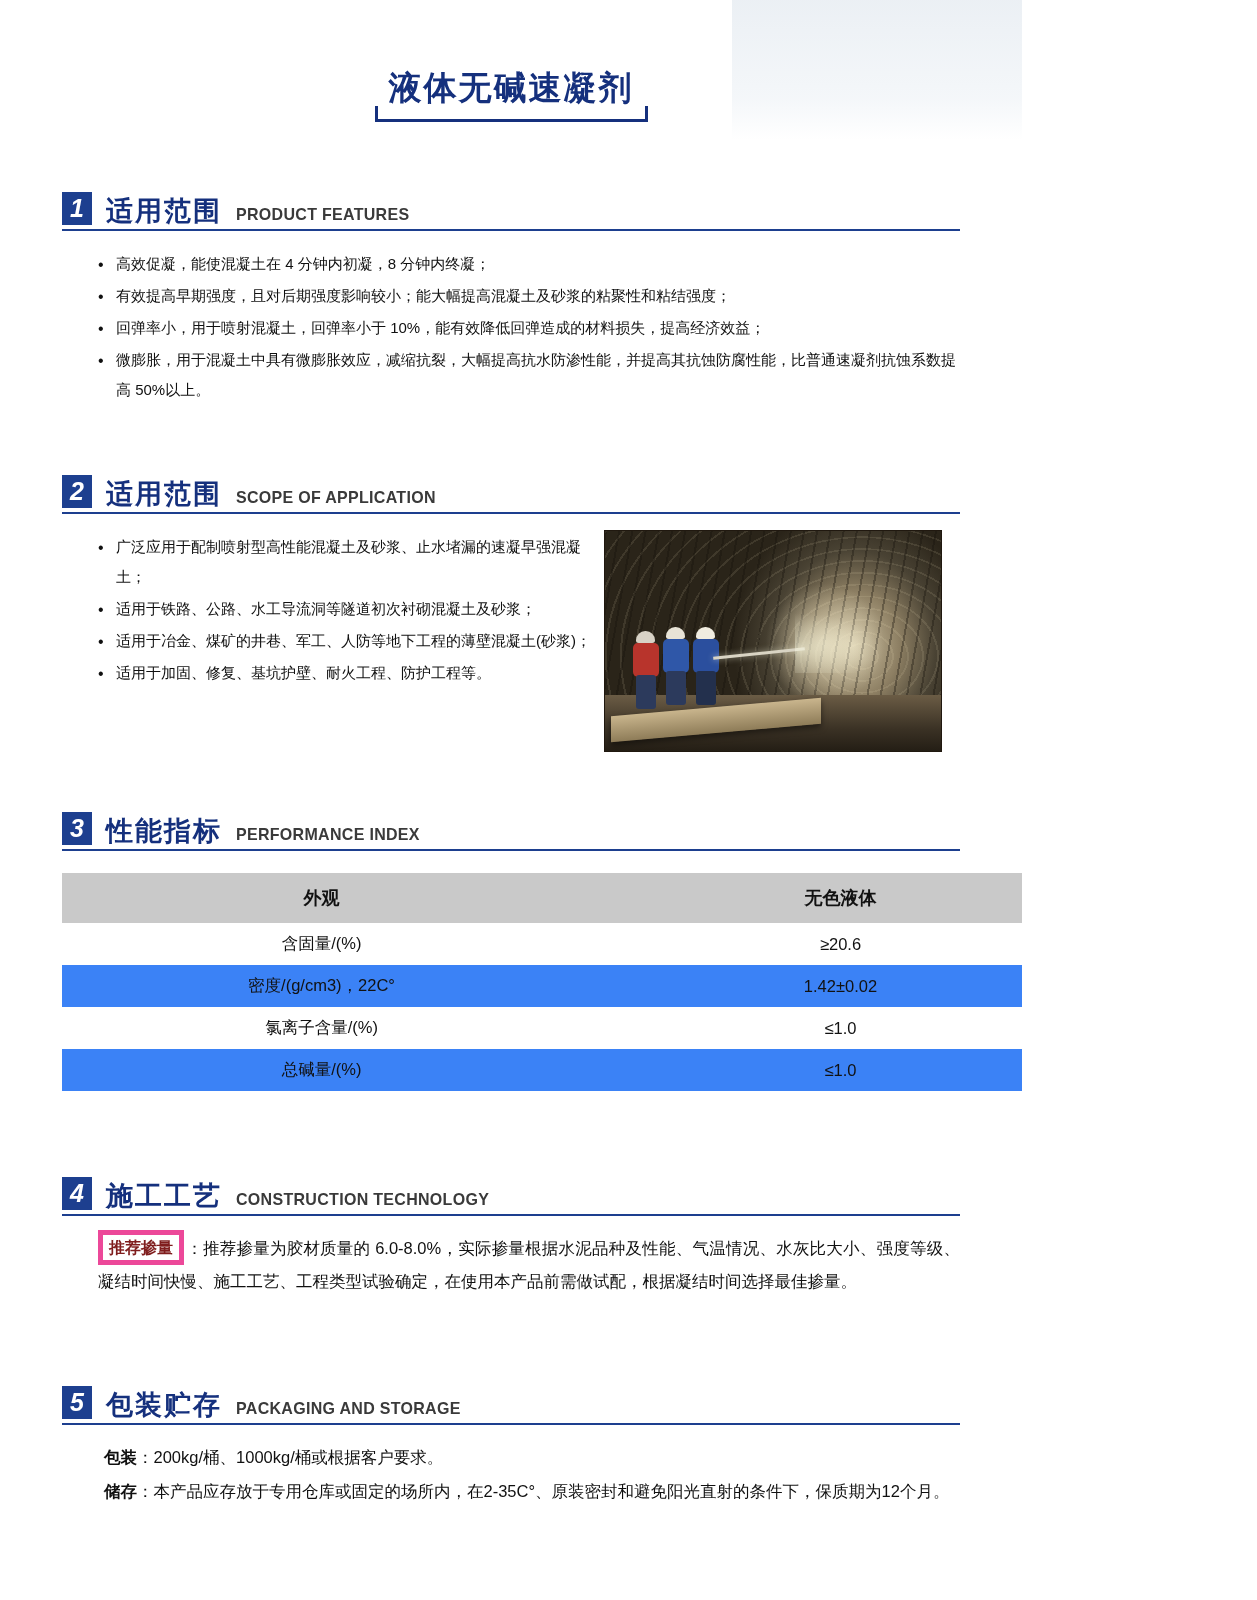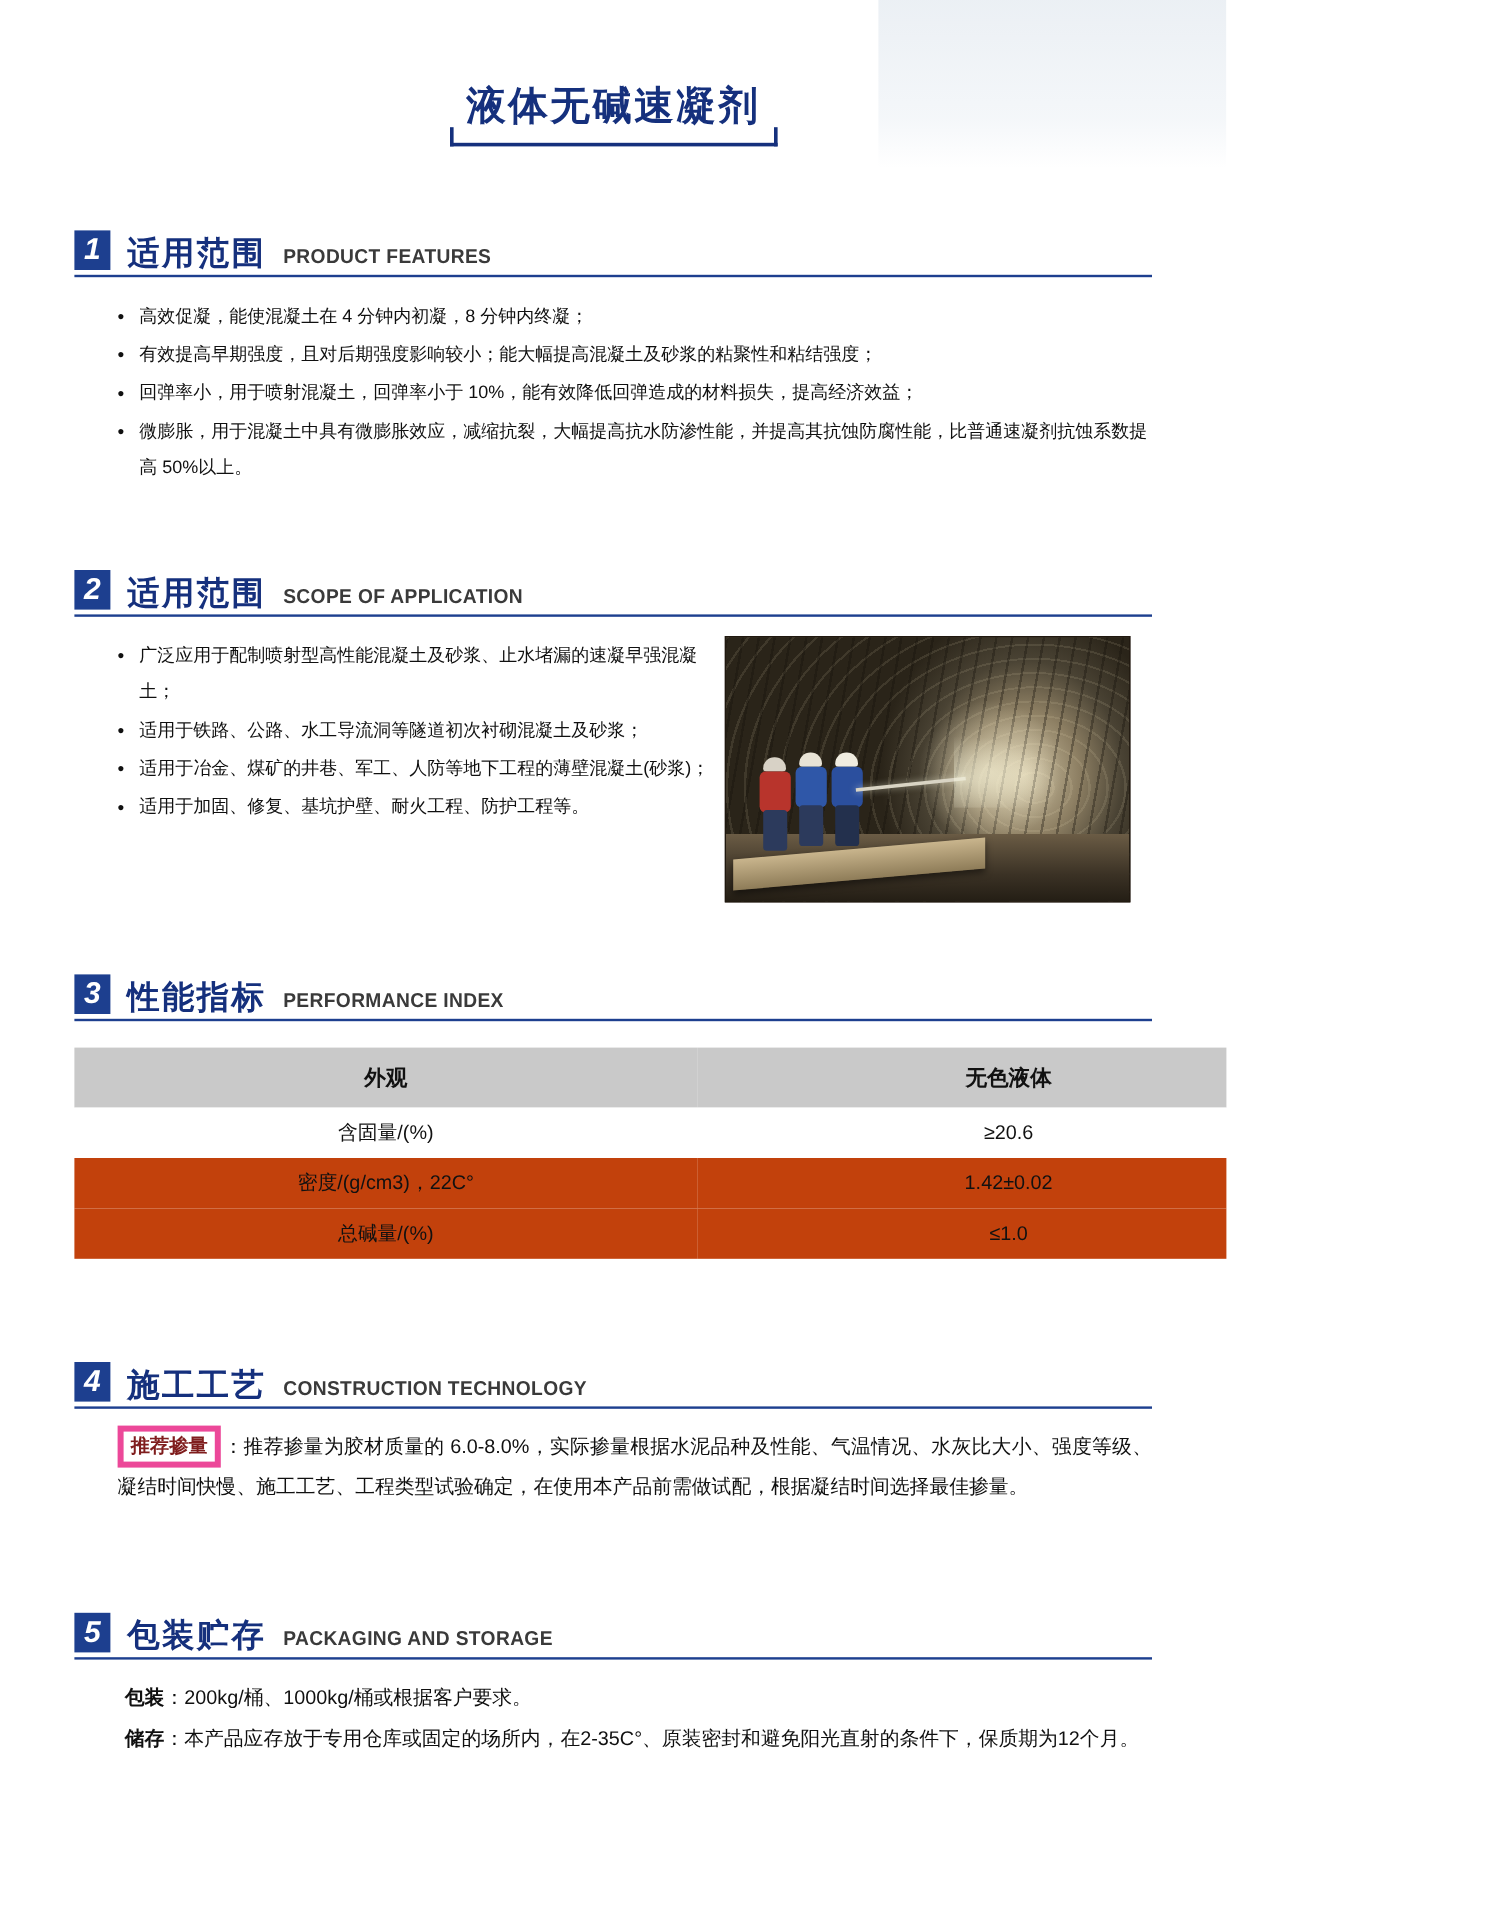--- a/index.html
+++ b/index.html
@@ -258,21 +258,21 @@
     padding: 10px 0;
     text-align: center;
     color: #111;
   }
   table.perf tr.head td {
     background: #c9c9c9;
     font-weight: bold;
     font-size: 18px;
     padding: 13px 0;
   }
-  table.perf tr.alt td { background: #c2410c; }
+  table.perf tr.alt td { background: #3b82f6; }
   table.perf tr.plain td { background: #ffffff; }
   table.perf td.col-a { width: 50%; }
   table.perf td.col-b { width: 50%; }
 
   
   .para {
     font-size: 16.5px;
     line-height: 2;
     color: #101010;
     margin: 14px 0 0 36px;
@@ -382,20 +382,24 @@
           <td class="col-b">无色液体</td>
         </tr>
         <tr class="plain">
           <td class="col-a">含固量/(%)</td>
           <td class="col-b">≥20.6</td>
         </tr>
         <tr class="alt">
           <td class="col-a">密度/(g/cm3)，22C°</td>
           <td class="col-b">1.42±0.02</td>
         </tr>
+        <tr class="plain">
+          <td class="col-a">氯离子含量/(%)</td>
+          <td class="col-b">≤1.0</td>
+        </tr>
         <tr class="alt">
           <td class="col-a">总碱量/(%)</td>
           <td class="col-b">≤1.0</td>
         </tr>
       </tbody>
     </table>
   </div>
 
   <div class="section" id="sec4">
     <div class="sec-head">

